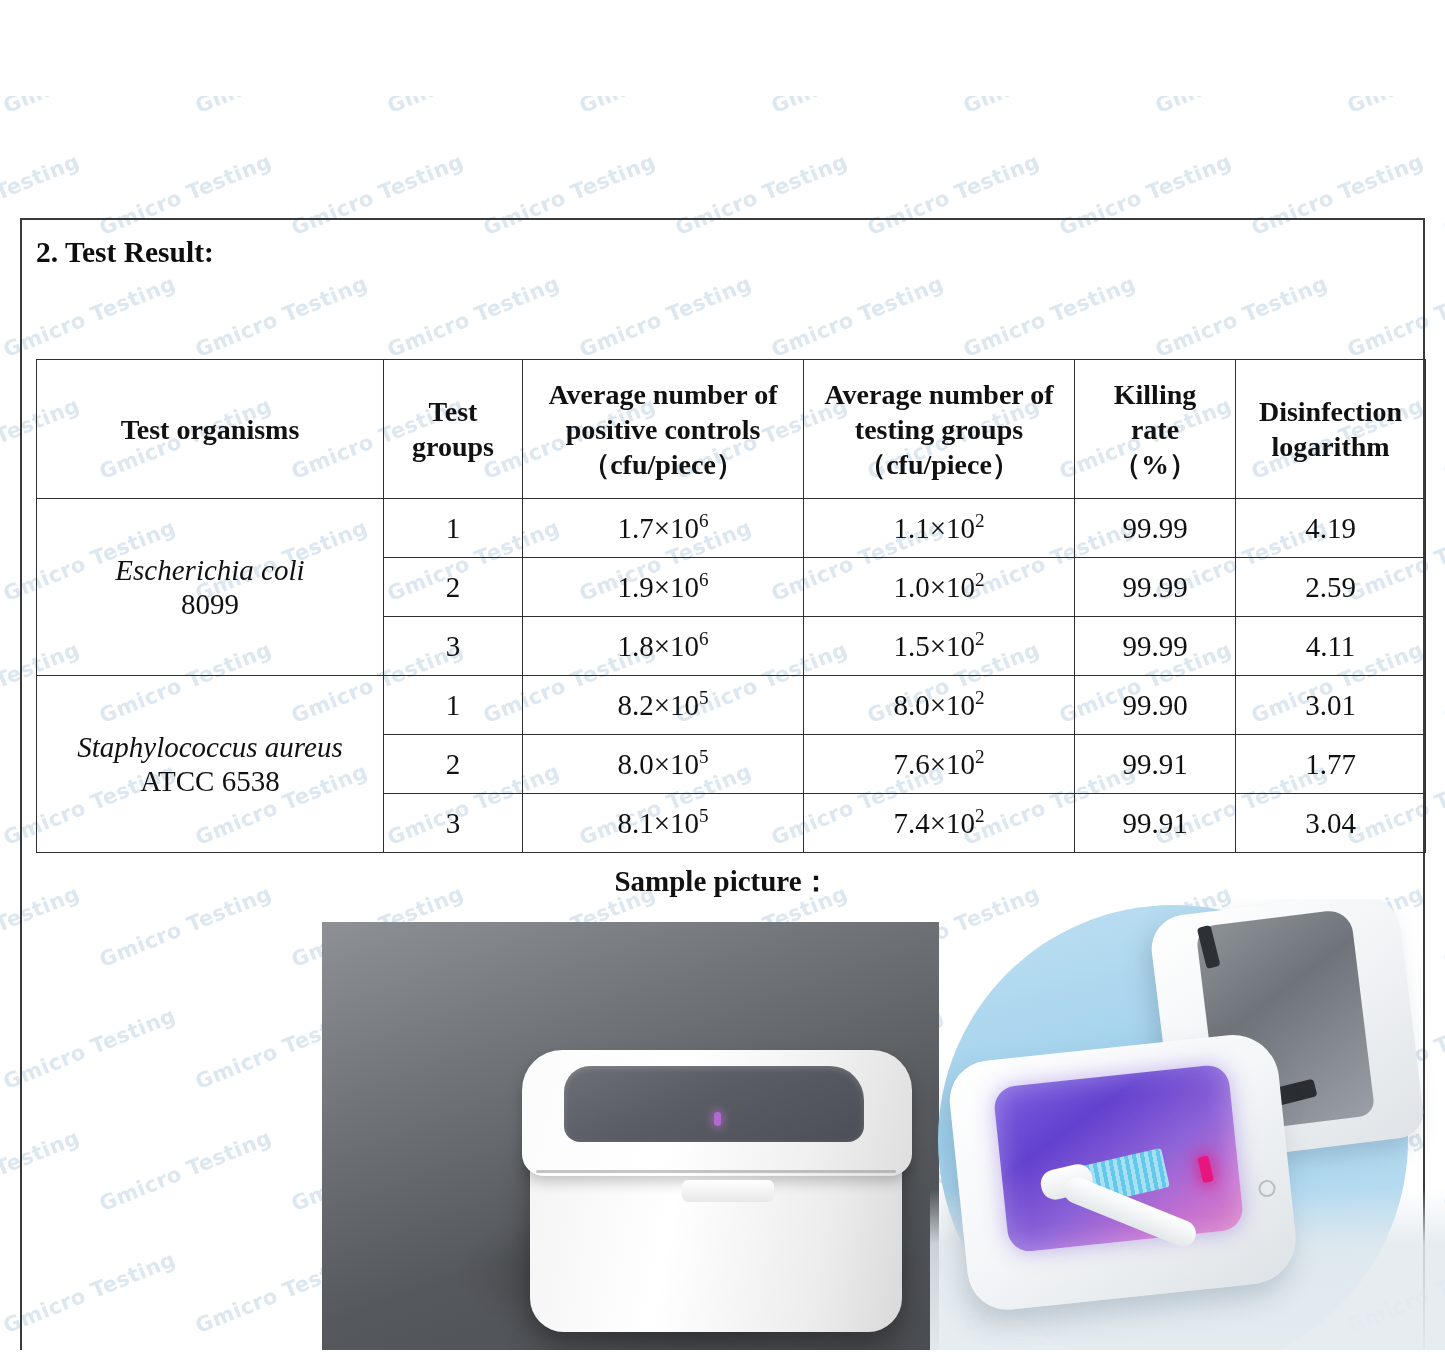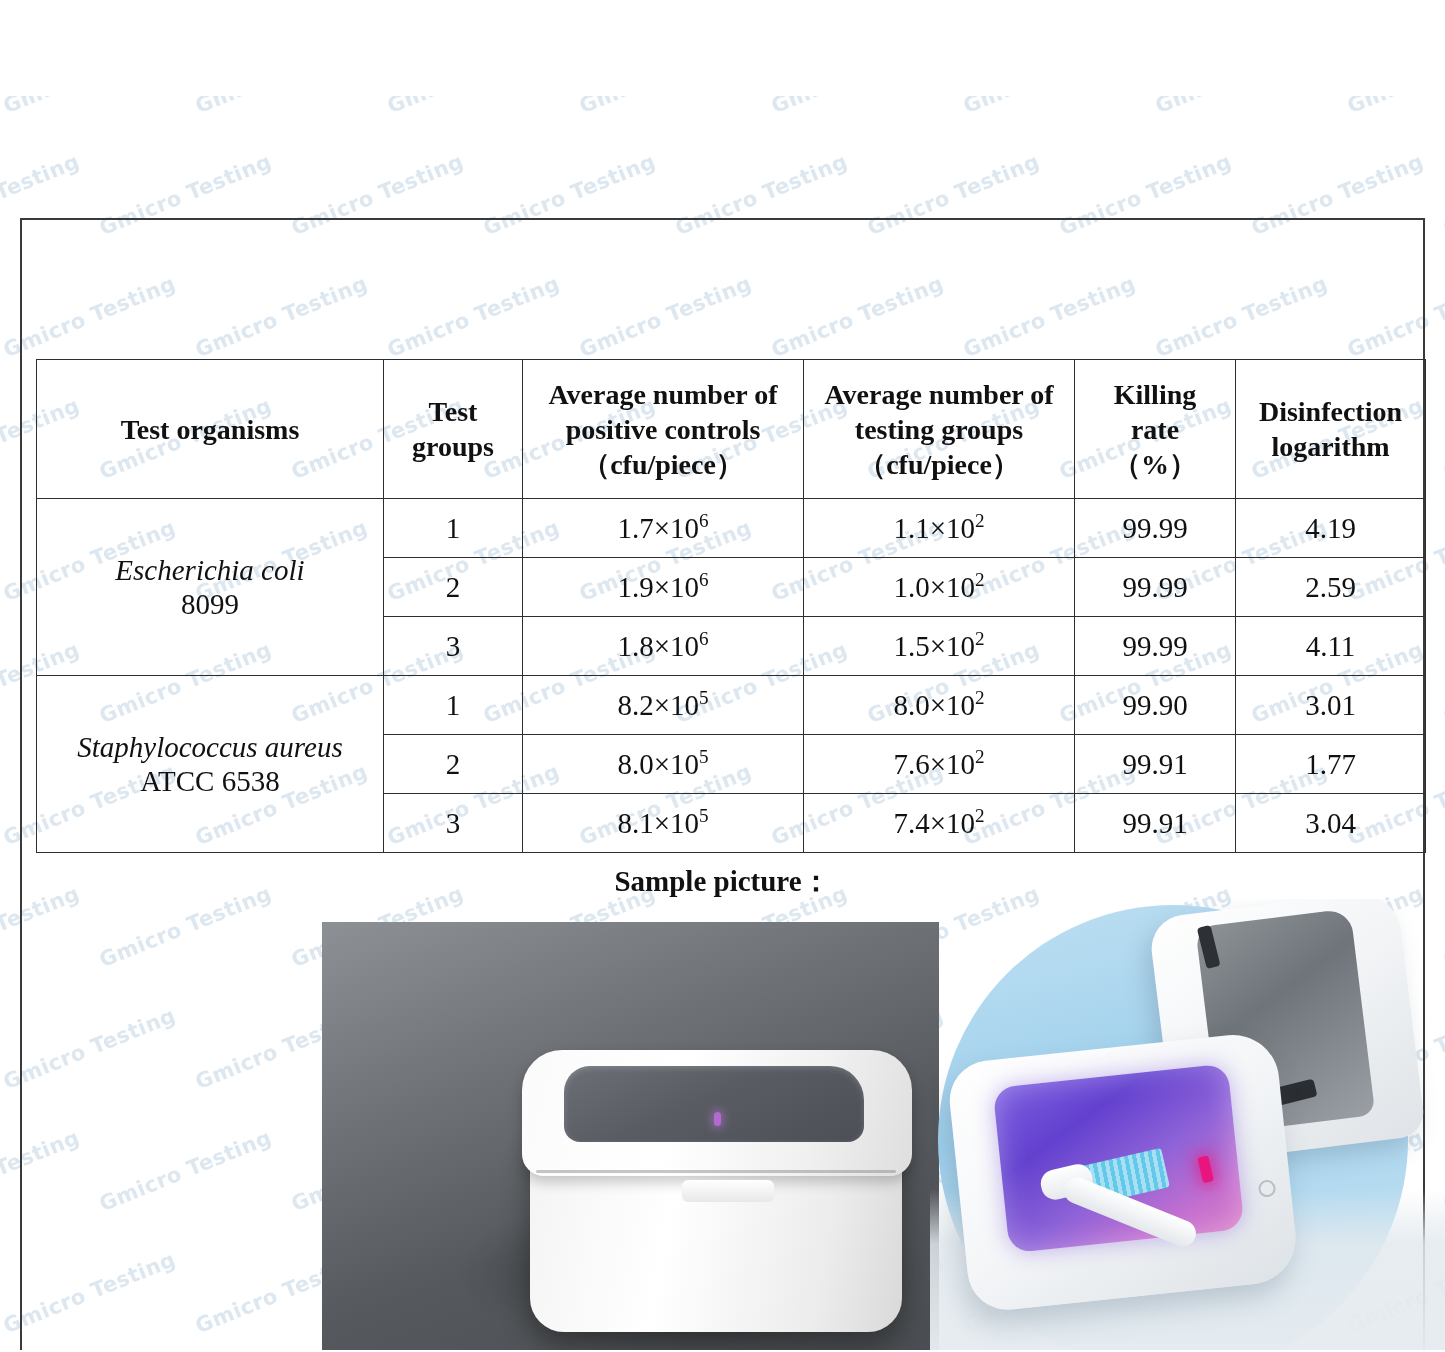--- a/index.html
+++ b/index.html
@@ -510,20 +510,21 @@
       <span class="wm" style="left: 768px; top: 1220px; color: rgb(215, 227, 238);">Gmicro Testing</span>
       <span class="wm" style="left: 960px; top: 1220px; color: rgb(215, 227, 238);">Gmicro Testing</span>
       <span class="wm" style="left: 1152px; top: 1220px; color: rgb(215, 227, 238);">Gmicro Testing</span>
       <span class="wm" style="left: 1344px; top: 1220px; color: rgb(215, 227, 238);">Gmicro Testing</span>
     </div>
 
   <div id="doc-frame"></div>
 
 
   <div id="intro-block">
+    <p class="intro-para" id="intro-2">2. Test Result:</p>
   </div>
 
   <table id="results-table">
     <colgroup>
       <col class="c-organism">
         <col class="c-groups">
         <col class="c-pos">
       <col class="c-test">
         <col class="c-kill">
         <col class="c-log">

